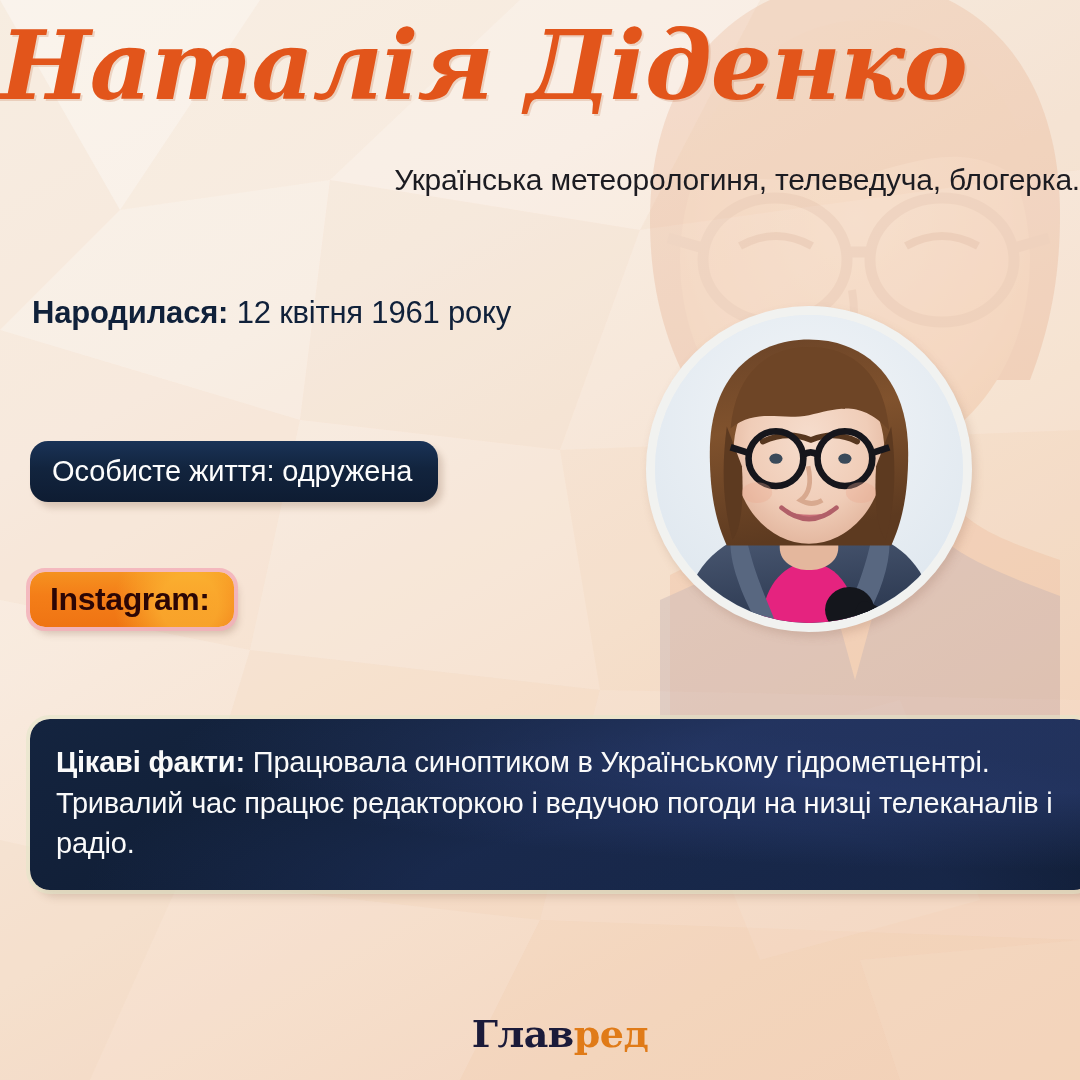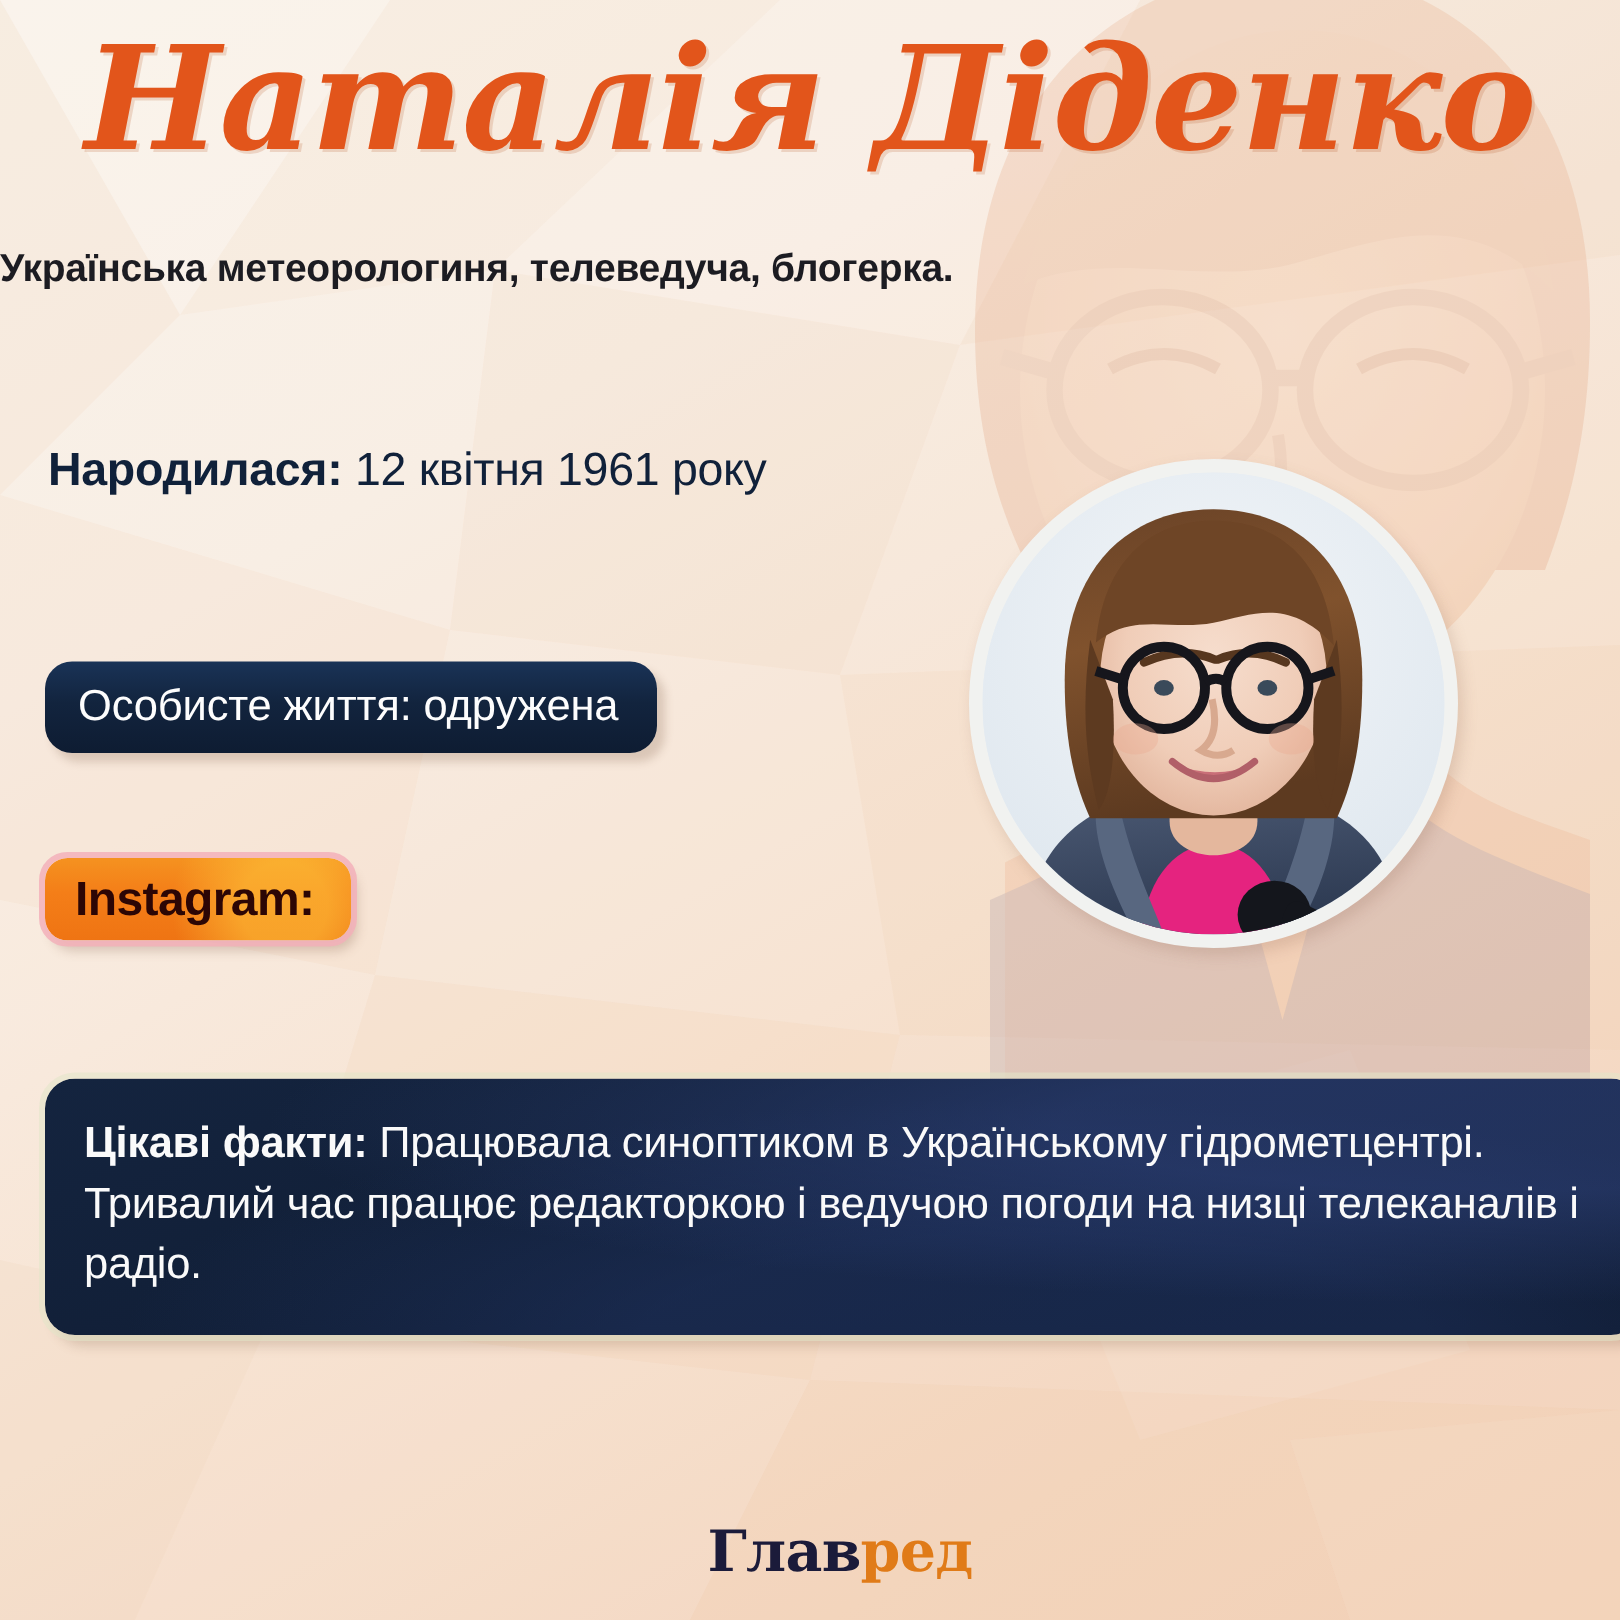--- a/index.html
+++ b/index.html
@@ -32,42 +32,41 @@
     height: 840px;
     opacity: .30;
     overflow: hidden;
   }
   #ghost svg { width: 100%; height: 100%; display: block; }
 
   
   .title-wrap {
     position: absolute;
     left: 0; right: 0; top: 14px;
-    text-align: center;
   }
   .title {
     display: inline-block;
     font-family: "DejaVu Serif", serif;
     font-weight: bold;
     font-style: italic;
     font-size: 96px;
     line-height: 1.08;
     letter-spacing: -1px;
     color: #e2551b;
     text-shadow: 2px 2px 0 rgba(180,80,30,.18);
     white-space: nowrap;
   }
 
   .subtitle {
     position: absolute;
     left: 0; right: 0;
     top: 163px;
-    text-align: left;
-    font-size: 26px;
-    font-weight: bold;
+    text-align: right;
+    font-size: 30px;
+    font-weight: normal;
     color: #1c1c22;
     letter-spacing: -.2px;
     white-space: nowrap;
   }
 
   
   .born {
     position: absolute;
     left: 32px;
     top: 295px;

